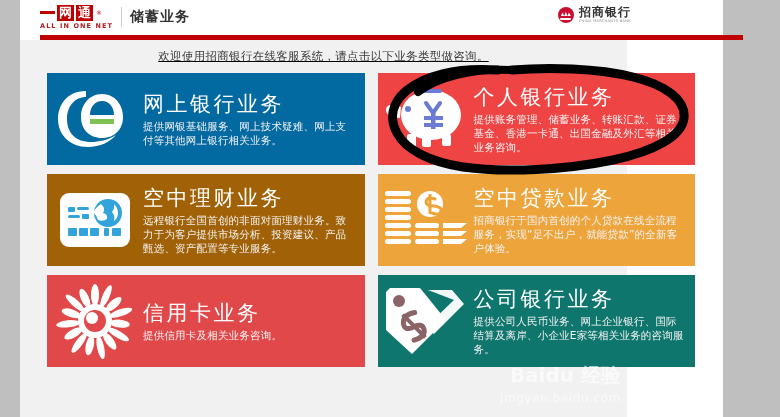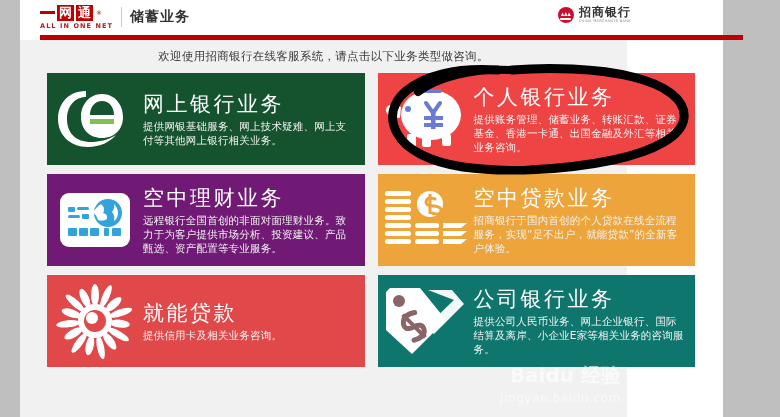--- a/index.html
+++ b/index.html
@@ -60,20 +60,21 @@
     background:#ffffff;border-radius:1px;
   }
   .cmb-text{display:flex;flex-direction:column;}
   .cmb-cn{font-size:12px;font-weight:bold;color:#333;letter-spacing:1px;line-height:13px;text-align:center;}
   .cmb-en{font-size:3.6px;color:#888;letter-spacing:.3px;line-height:5px;}
   .redbar{position:absolute;left:20px;top:35px;width:703px;height:5px;background:#c00000;}
   
   .content{
     position:absolute;left:0;top:40px;width:607px;height:377px;
     background:#f1f1f1;
+    text-decoration:underline;
   }
   .intro{
     text-align:center;font-size:11.5px;color:#3a3a3a;padding-top:9px;
     letter-spacing:.3px;
   }
   .grid{
     position:absolute;left:27px;top:33px;width:648px;
     display:grid;grid-template-columns:1fr 1fr;
     grid-template-rows:92px 92px 92px;
     column-gap:13px;row-gap:9px;
@@ -152,21 +153,21 @@
 
   </div>
   <div class="redbar"></div>
 
   <div class="content">
 
     <div class="intro">欢迎使用招商银行在线客服系统，请点击以下业务类型做咨询。</div>
 
     <div class="grid">
 
-      <div class="card" style="background:#14532d">
+      <div class="card" style="background:#0369a1">
         <div class="card-icon">
           <svg width="78" height="62" viewBox="0 0 78 62">
             <path d="M30 3 C10 3 2 18 2 31 C2 46 13 59 32 59 C44 59 54 54 60 47
                      C52 52 43 54 35 54 C20 54 11 45 11 31 C11 18 19 9 30 9 Z" fill="#ffffff"></path>
             <path d="M46 6 C33 6 25 17 25 29 C25 41 33 50 46 50 C59 50 67 41 67 29
                      C67 17 59 6 46 6 Z M46 13 C53 13 58 19 58 27 L34 27 C34 19 39 13 46 13 Z" fill="#ffffff"></path>
             <rect x="34" y="31" width="24" height="5" fill="#7fc152"></rect>
           </svg>
         </div>
         <div class="card-body">
@@ -190,21 +191,21 @@
             <rect x="40" y="31" width="19" height="4" fill="#6b7bd4"></rect>
             <rect x="40" y="38" width="19" height="4" fill="#6b7bd4"></rect>
           </svg>
         </div>
         <div class="card-body">
           <div class="card-title">个人银行业务</div>
           <div class="card-desc">提供账务管理、储蓄业务、转账汇款、证券基金、香港一卡通、出国金融及外汇等相关业务咨询。</div>
         </div>
       </div>
 
-      <div class="card" style="background:#701a75">
+      <div class="card" style="background:#a16207">
         <div class="card-icon">
           <svg width="76" height="60" viewBox="0 0 76 60">
             <rect x="3" y="3" width="70" height="54" rx="9" fill="#ffffff"></rect>
             <rect x="11" y="17" width="7" height="5" rx="1" fill="#33a3dc"></rect>
             <rect x="20" y="17" width="12" height="3" rx="1.5" fill="#33a3dc"></rect>
             <rect x="11" y="25" width="12" height="3" rx="1.5" fill="#33a3dc"></rect>
             <rect x="25" y="24" width="7" height="5" rx="1" fill="#33a3dc"></rect>
             <circle cx="51" cy="23" r="14" fill="#33a3dc"></circle>
             <path d="M44 14 q5 4 2 9 q5 1 4 6 q-4 3 -9 1 q-2 -6 -5 -7 q3 -6 8 -9 Z" fill="#ffffff"></path>
             <path d="M57 14 q4 4 4 9 q0 5 -4 8 q1 -6 -2 -9 q3 -4 2 -8 Z" fill="#ffffff"></path>
@@ -300,21 +301,21 @@
                 <g transform="rotate(336)">
                     <ellipse cx="0" cy="-25" rx="4" ry="10"></ellipse>
                   </g>
               </g>
             </g>
             <circle cx="40" cy="38" r="14" fill="none" stroke="#ffffff" stroke-width="6"></circle>
             <circle cx="37" cy="35" r="6" fill="#ffffff"></circle>
           </svg>
         </div>
         <div class="card-body">
-          <div class="card-title">就能贷款</div>
+          <div class="card-title">信用卡业务</div>
           <div class="card-desc">提供信用卡及相关业务咨询。</div>
         </div>
       </div>
 
       <div class="card" style="background:#0f766e">
         <div class="card-icon">
           <svg width="84" height="70" viewBox="0 0 84 70">
             <path d="M36 2 L6 2 L2 6 L2 44 L28 68 L62 34 Z" fill="#ffffff"></path>
             <circle cx="15" cy="15" r="6" fill="#8a6467"></circle>
             <path d="M44 4 L68 4 L80 18 L50 48 L42 41 L70 14 Z" fill="#ffffff" opacity=".95"></path>

